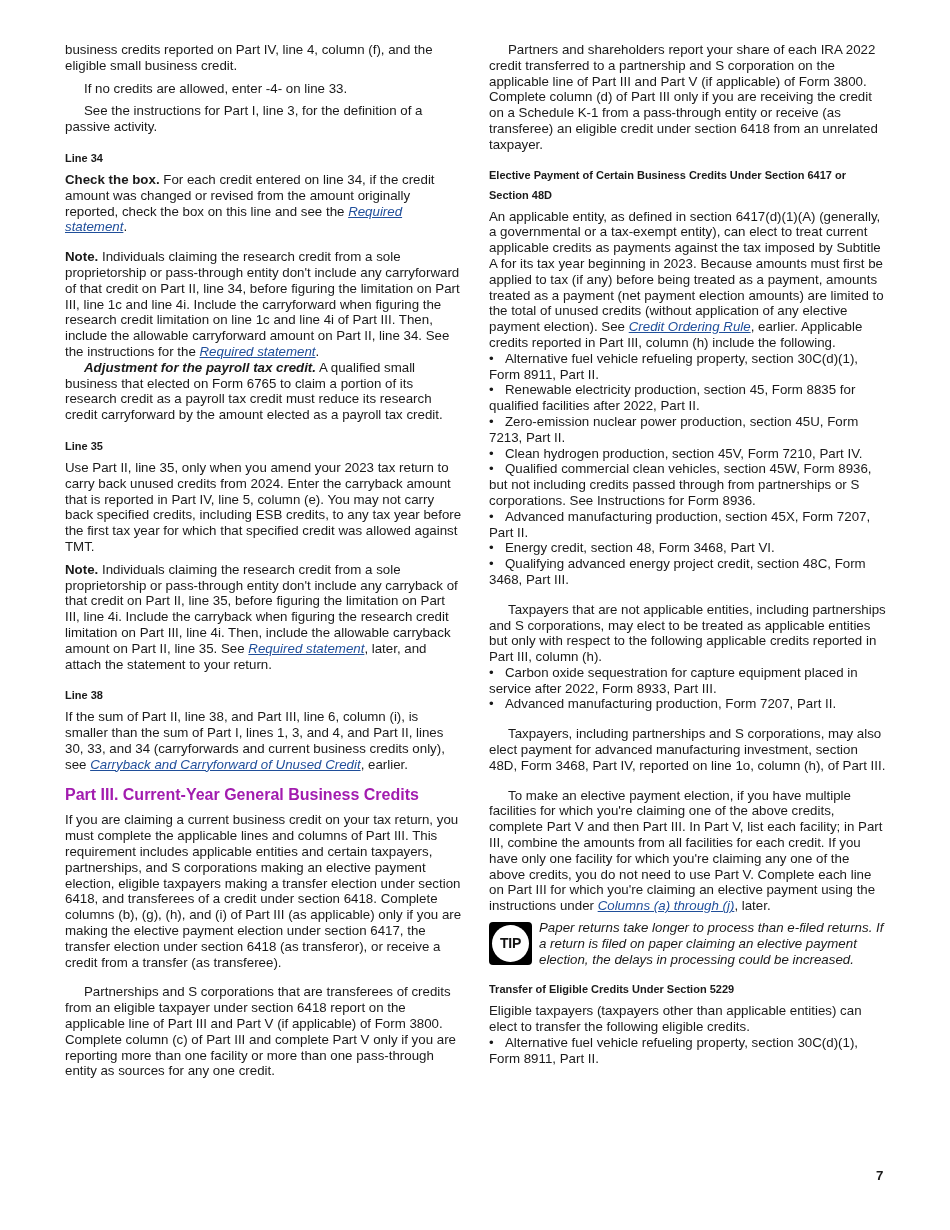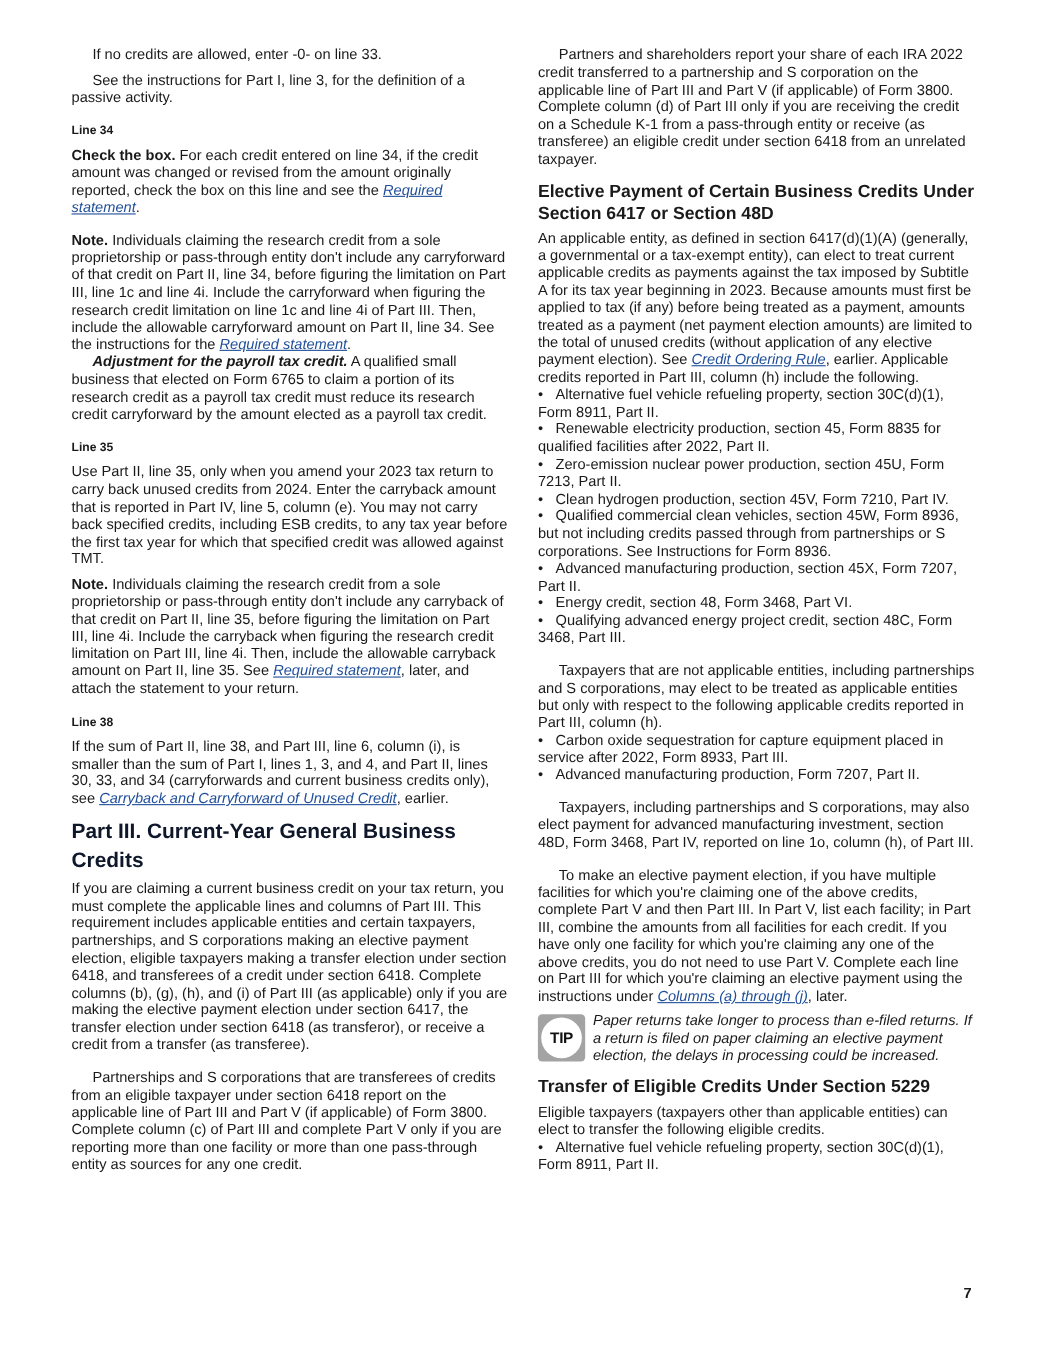--- a/index.html
+++ b/index.html
@@ -13,59 +13,60 @@
     .col-right { left: 489px; }
     p { margin: 0; }
     .para { margin-bottom: 7px; }
     .indent { text-indent: 19px; }
     .gap { margin-top: 14px; }
     h3 {
       font-size: 11px; line-height: 19px; font-weight: bold; margin: 14px 0 4px 0;
       color: #1a1a1a;
     }
     h3.sect {
-      font-size: 16px; line-height: 20px; margin: 12px 0 4px 0;
+      font-size: 11px; line-height: 20px; margin: 12px 0 4px 0;
     }
     h2 {
-      font-size: 19px; line-height: 26px; font-weight: bold; margin: 10px 0 4px 0;
-      color: #0f172a;
+      font-size: 16px; line-height: 26px; font-weight: bold; margin: 10px 0 4px 0;
+      color: #a21caf;
     }
     .lead-bold { font-weight: bold; }
     .lead-bi { font-weight: bold; font-style: italic; }
     a.link {
       color: #1f4e9a; font-style: italic; text-decoration: underline; cursor: pointer;
     }
     .bullet { padding-left: 0; }
     .bullet .dot { display: inline-block; width: 16px; text-indent: 0; }
     .tip {
       display: flex; align-items: flex-start; margin: 6px 0 10px 0;
     }
     .tip-icon {
-      flex: 0 0 auto; width: 43px; height: 43px; background: #a3a3a3;
+      flex: 0 0 auto; width: 43px; height: 43px; background: #000000;
       border-radius: 4px; display: flex; align-items: center; justify-content: center;
       margin-right: 7px; margin-top: 2px;
     }
     .tip-icon .circle {
       width: 37px; height: 37px; border-radius: 50%; background: #fff;
       display: flex; align-items: center; justify-content: center;
       font-weight: bold; font-size: 14px; color: #111; letter-spacing: -0.3px;
     }
     .tip-text { font-style: italic; }
     .footer-left {
       position: absolute; left: 65px; top: 1236px; font-weight: bold; font-size: 12px;
     }
     .footer-right {
       position: absolute; left: 876px; top: 1168px; font-weight: bold; font-size: 13.3px;
     }
   </style>
 </head>
 <body>
 
 <div class="col col-left">
-  <p class="para indent">If no credits are allowed, enter -0- on line 33.</p>
+  <p class="para">business credits reported on Part IV, line 4, column (f), and the eligible small business credit.</p>
+  <p class="para indent">If no credits are allowed, enter -4- on line 33.</p>
   <p class="para indent">See the instructions for Part I, line 3, for the definition of a passive activity.</p>
 
   <h3>Line 34</h3>
   <p class="para"><span class="lead-bold">Check the box.</span><span> For each credit entered on line 34, if the credit amount was changed or revised from the amount originally reported, check the box on this line and see the </span><a class="link">Required statement</a><span>.</span></p>
   <p class="gap"><span class="lead-bold">Note.</span><span> Individuals claiming the research credit from a sole proprietorship or pass-through entity don't include any carryforward of that credit on Part II, line 34, before figuring the limitation on Part III, line 1c and line 4i. Include the carryforward when figuring the research credit limitation on line 1c and line 4i of Part III. Then, include the allowable carryforward amount on Part II, line 34. See the instructions for the </span><a class="link">Required statement</a><span>.</span></p>
   <p class="para indent"><span class="lead-bi">Adjustment for the payroll tax credit.</span><span> A qualified small business that elected on Form 6765 to claim a portion of its research credit as a payroll tax credit must reduce its research credit carryforward by the amount elected as a payroll tax credit.</span></p>
 
   <h3>Line 35</h3>
   <p class="para">Use Part II, line 35, only when you amend your 2023 tax return to carry back unused credits from 2024. Enter the carryback amount that is reported in Part IV, line 5, column (e). You may not carry back specified credits, including ESB credits, to any tax year before the first tax year for which that specified credit was allowed against TMT.</p>
   <p class="para"><span class="lead-bold">Note.</span><span> Individuals claiming the research credit from a sole proprietorship or pass-through entity don't include any carryback of that credit on Part II, line 35, before figuring the limitation on Part III, line 4i. Include the carryback when figuring the research credit limitation on Part III, line 4i. Then, include the allowable carryback amount on Part II, line 35. See </span><a class="link">Required statement</a><span>, later, and attach the statement to your return.</span></p>

